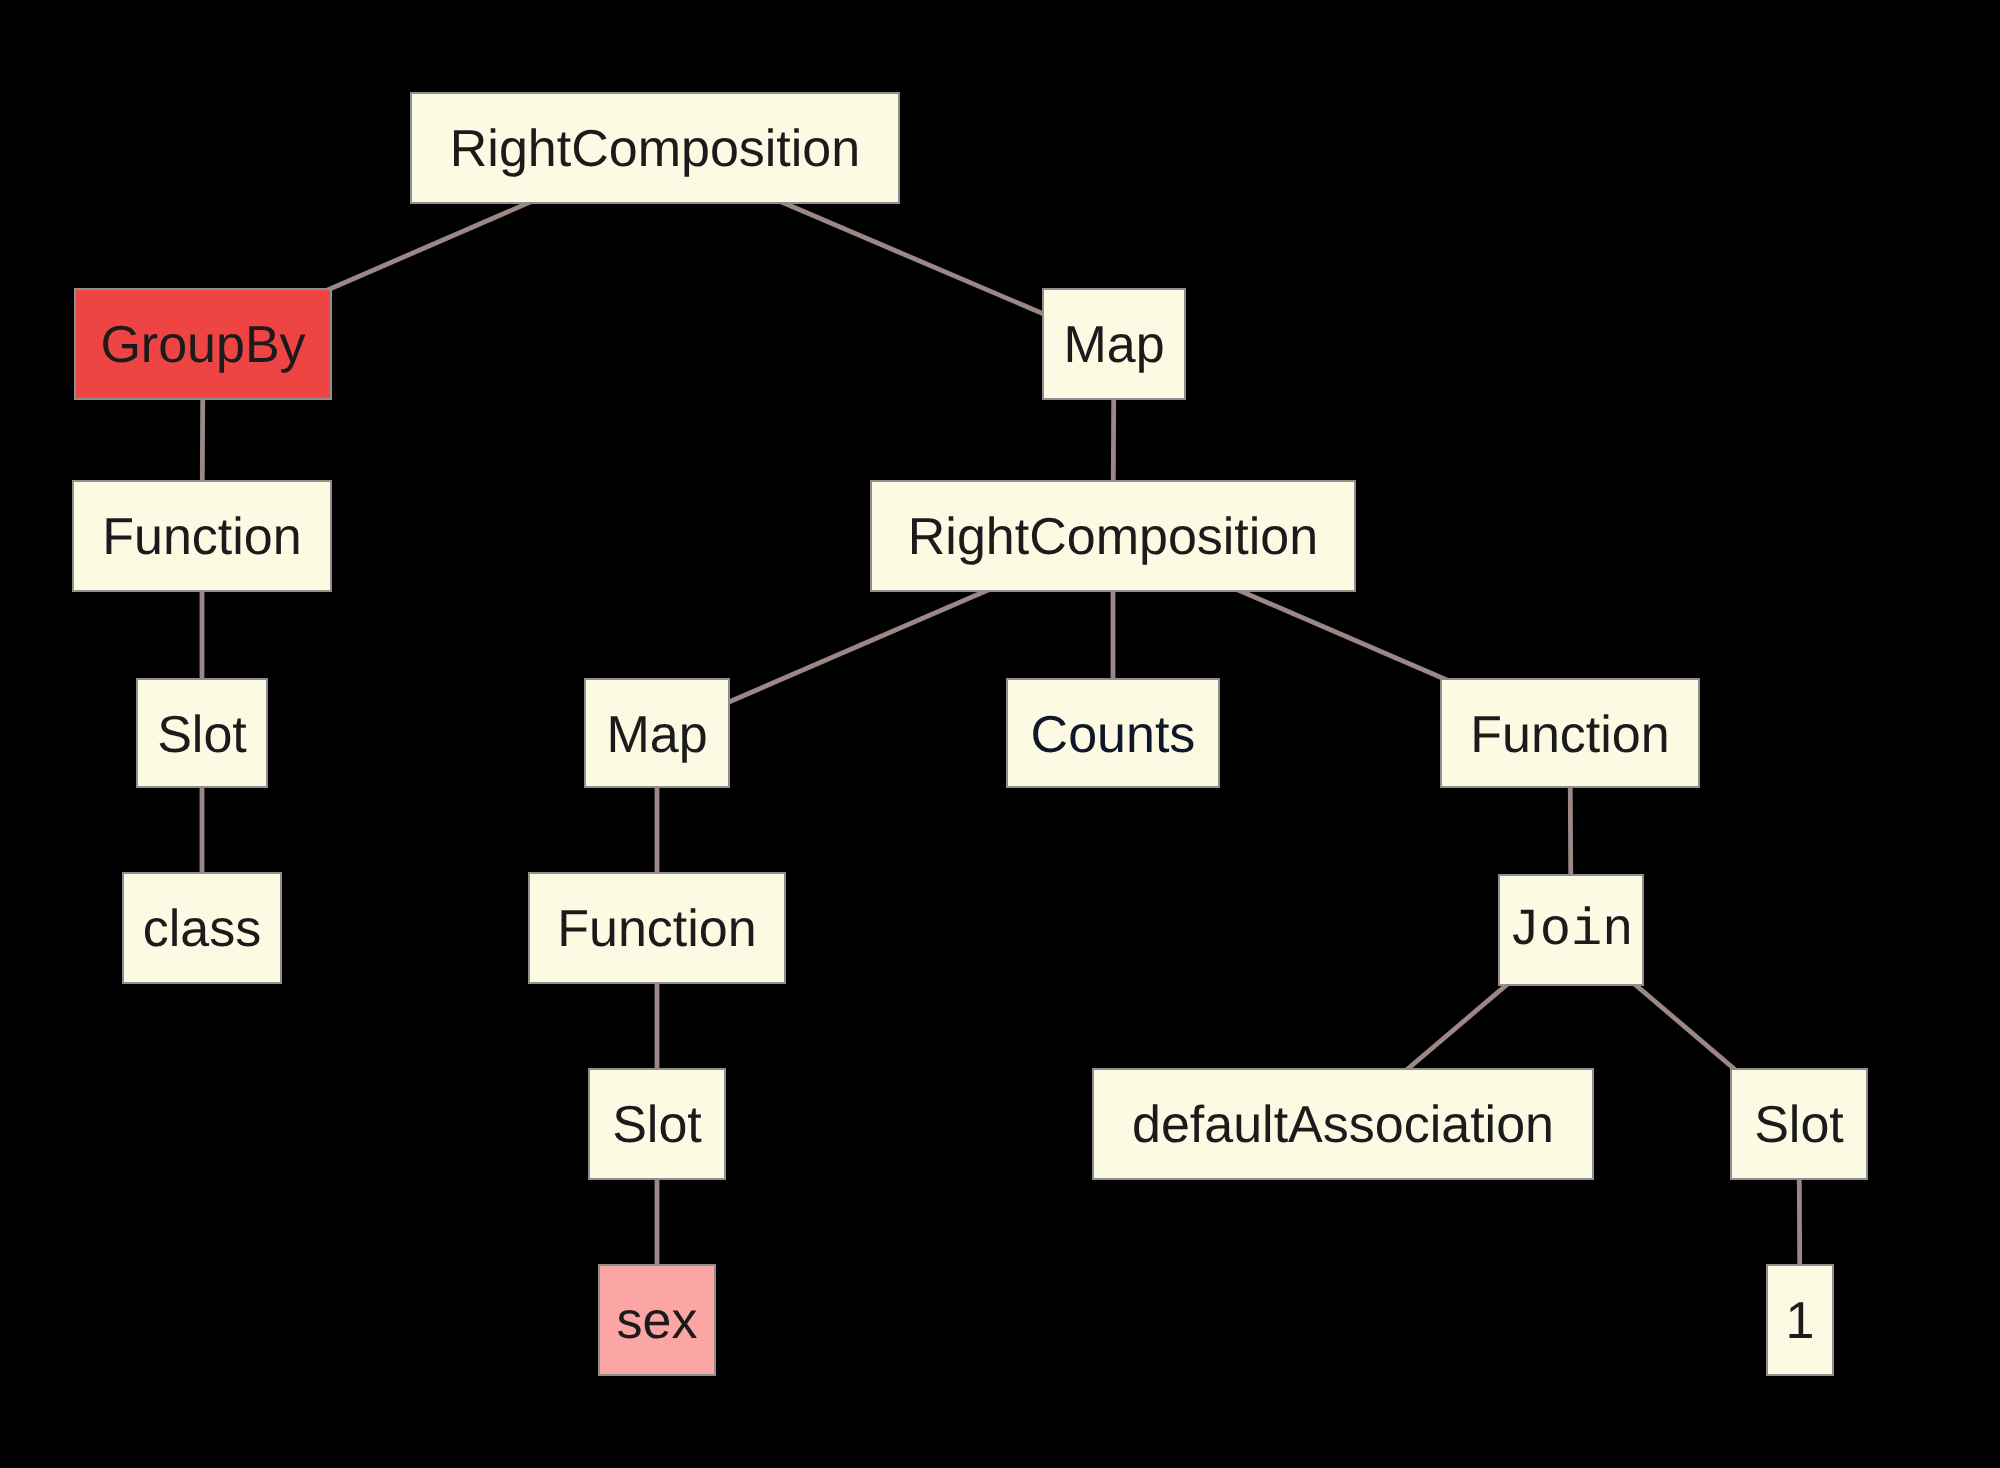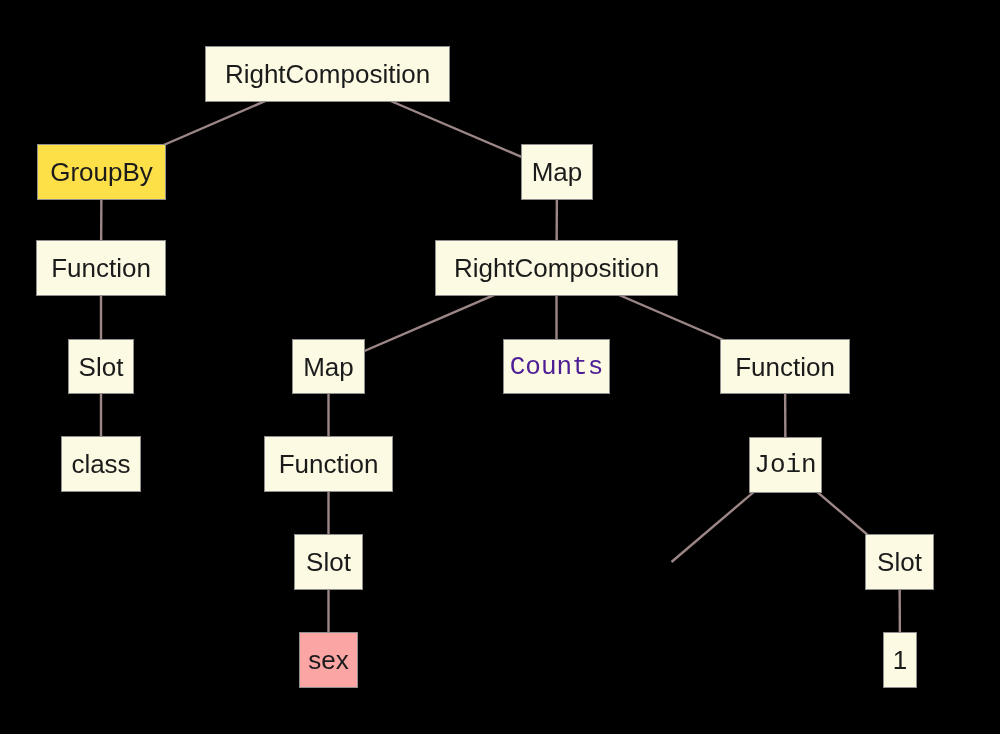--- a/index.html
+++ b/index.html
@@ -62,29 +62,30 @@
       <line x1="328.5" y1="366.5" x2="328.5" y2="464" stroke="#9C8686" stroke-width="2.4"></line>
       <line x1="328.5" y1="464" x2="328.5" y2="562" stroke="#9C8686" stroke-width="2.4"></line>
       <line x1="328.5" y1="562" x2="328.5" y2="660" stroke="#9C8686" stroke-width="2.4"></line>
       <line x1="785" y1="366.5" x2="785.5" y2="465" stroke="#9C8686" stroke-width="2.4"></line>
       <line x1="785.5" y1="465" x2="671.5" y2="562" stroke="#9C8686" stroke-width="2.4"></line>
       <line x1="785.5" y1="465" x2="899.5" y2="562" stroke="#9C8686" stroke-width="2.4"></line>
       <line x1="899.5" y1="562" x2="900" y2="660" stroke="#9C8686" stroke-width="2.4"></line>
     </svg>
   <div class="nodes-layer" id="nodes-layer">
       <div class="node" style="left: 205px; top: 46px; width: 245px; height: 56px; background: rgb(252, 250, 227); border-color: rgb(143, 143, 143); color: rgb(27, 27, 27);">RightComposition</div>
-      <div class="node" style="left: 37px; top: 144px; width: 129px; height: 56px; background: #fde047; border-color: rgb(143, 143, 143); color: rgb(27, 27, 27); text-align: right;">GroupBy</div>
+      <div class="node" style="left: 37px; top: 144px; width: 129px; height: 56px; background: #ef4444; border-color: rgb(143, 143, 143); color: rgb(27, 27, 27); text-align: right;">GroupBy</div>
       <div class="node" style="left: 521px; top: 144px; width: 72px; height: 56px; background: rgb(252, 250, 227); border-color: rgb(143, 143, 143); color: rgb(27, 27, 27);">Map</div>
       <div class="node" style="left: 36px; top: 240px; width: 130px; height: 56px; background: rgb(252, 250, 227); border-color: rgb(143, 143, 143); color: rgb(27, 27, 27);">Function</div>
       <div class="node" style="left: 435px; top: 240px; width: 243px; height: 56px; background: rgb(252, 250, 227); border-color: rgb(143, 143, 143); color: rgb(27, 27, 27);">RightComposition</div>
       <div class="node" style="left: 68px; top: 339px; width: 66px; height: 55px; background: rgb(252, 250, 227); border-color: rgb(143, 143, 143); color: rgb(27, 27, 27);">Slot</div>
       <div class="node" style="left: 292px; top: 339px; width: 73px; height: 55px; background: rgb(252, 250, 227); border-color: rgb(143, 143, 143); color: rgb(27, 27, 27);">Map</div>
-      <div class="node" style="left: 503px; top: 339px; width: 107px; height: 55px; background: rgb(252, 250, 227); border-color: rgb(143, 143, 143); color: #4c1d95; font-family: Liberation Mono, monospace;">Counts</div>
+      <div class="node" style="left: 503px; top: 339px; width: 107px; height: 55px; background: rgb(252, 250, 227); border-color: rgb(143, 143, 143); color: #0f172a;">Counts</div>
       <div class="node" style="left: 720px; top: 339px; width: 130px; height: 55px; background: rgb(252, 250, 227); border-color: rgb(143, 143, 143); color: rgb(27, 27, 27);">Function</div>
       <div class="node" style="left: 61px; top: 436px; width: 80px; height: 56px; background: rgb(252, 250, 227); border-color: rgb(143, 143, 143); color: rgb(27, 27, 27);">class</div>
       <div class="node" style="left: 264px; top: 436px; width: 129px; height: 56px; background: rgb(252, 250, 227); border-color: rgb(143, 143, 143); color: rgb(27, 27, 27);">Function</div>
       <div class="node" style="left: 749px; top: 437px; width: 73px; height: 56px; background: rgb(252, 250, 227); border-color: rgb(143, 143, 143); color: rgb(27, 27, 27); font-family: Liberation Mono, monospace;">Join</div>
       <div class="node" style="left: 294px; top: 534px; width: 69px; height: 56px; background: rgb(252, 250, 227); border-color: rgb(143, 143, 143); color: rgb(27, 27, 27);">Slot</div>
+      <div class="node" style="left: 546px; top: 534px; width: 251px; height: 56px; background: rgb(252, 250, 227); border-color: rgb(143, 143, 143); color: rgb(27, 27, 27);">defaultAssociation</div>
       <div class="node" style="left: 865px; top: 534px; width: 69px; height: 56px; background: rgb(252, 250, 227); border-color: rgb(143, 143, 143); color: rgb(27, 27, 27);">Slot</div>
       <div class="node" style="left: 299px; top: 632px; width: 59px; height: 56px; background: #fca5a5; border-color: rgb(143, 143, 143); color: rgb(27, 27, 27);">sex</div>
       <div class="node" style="left: 883px; top: 632px; width: 34px; height: 56px; background: rgb(252, 250, 227); border-color: rgb(143, 143, 143); color: rgb(27, 27, 27);">1</div>
     </div>
 </div>
 
 </body></html>

